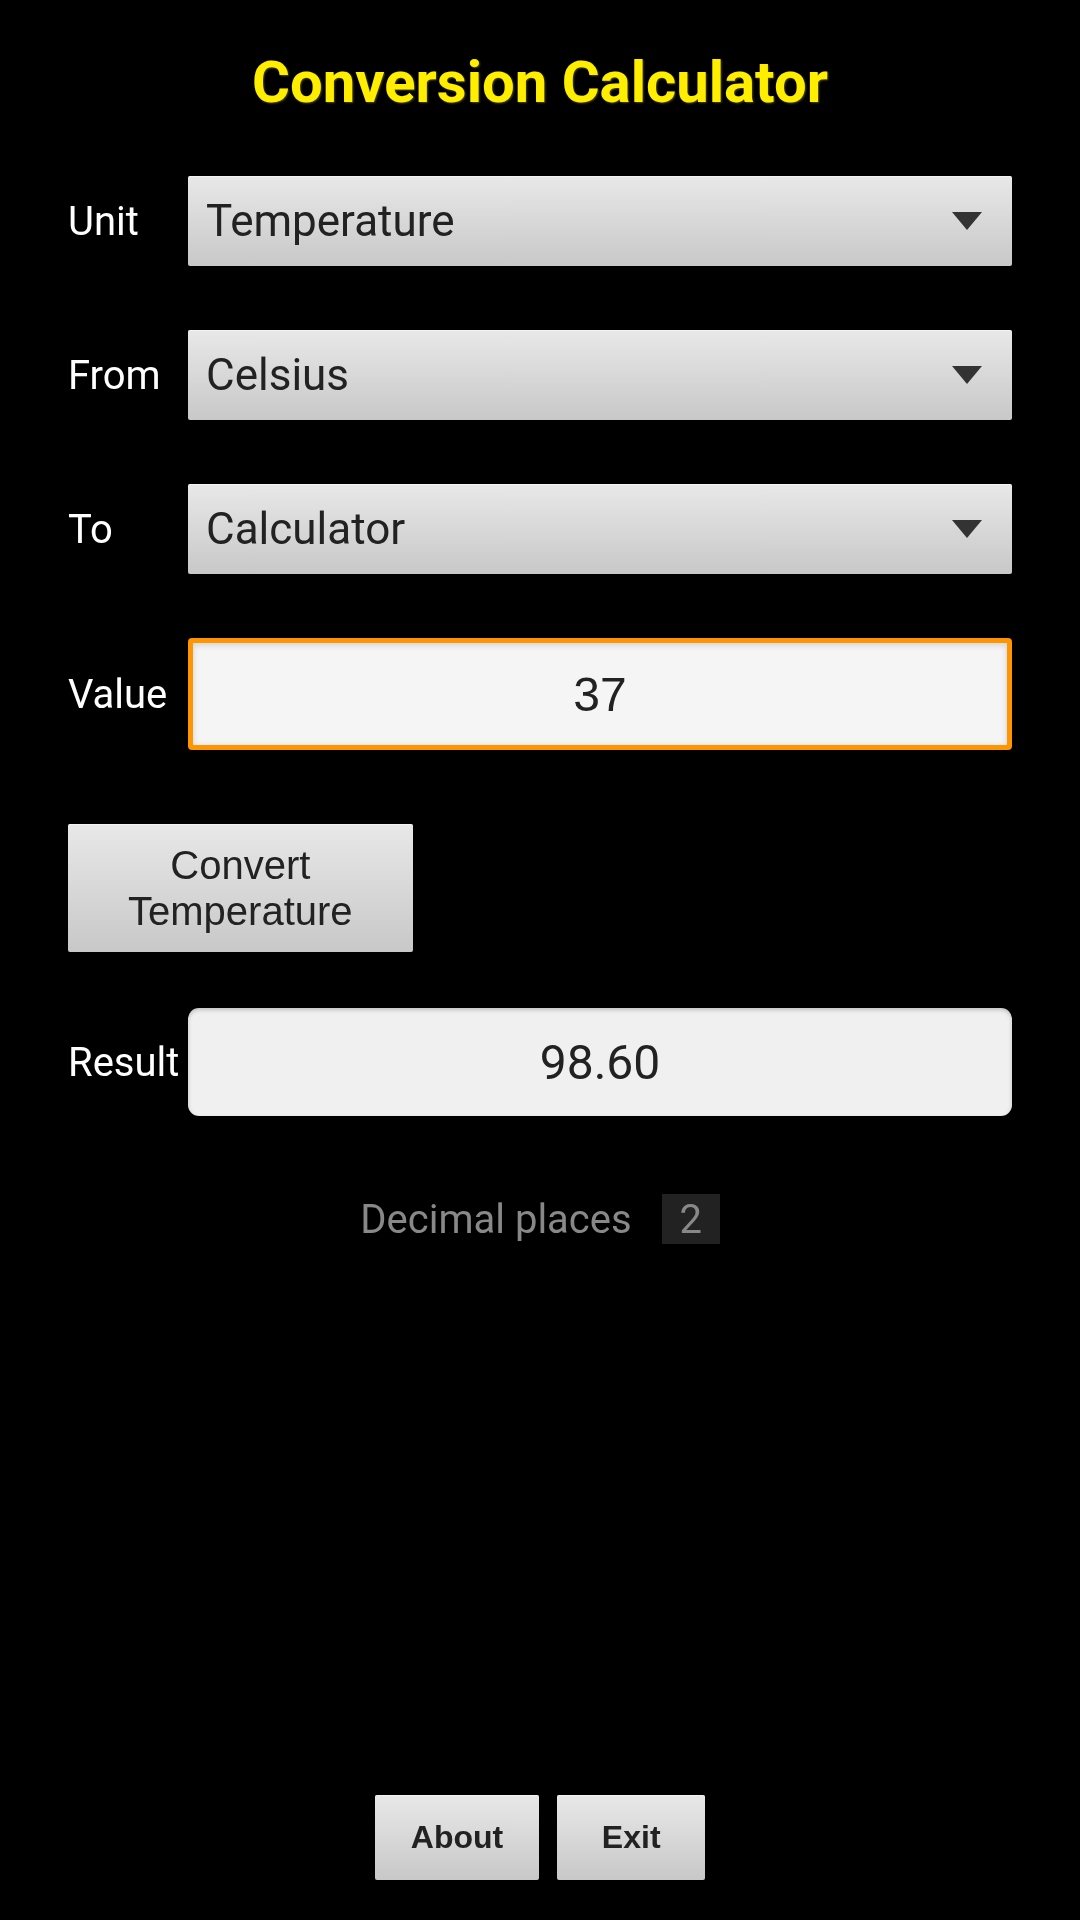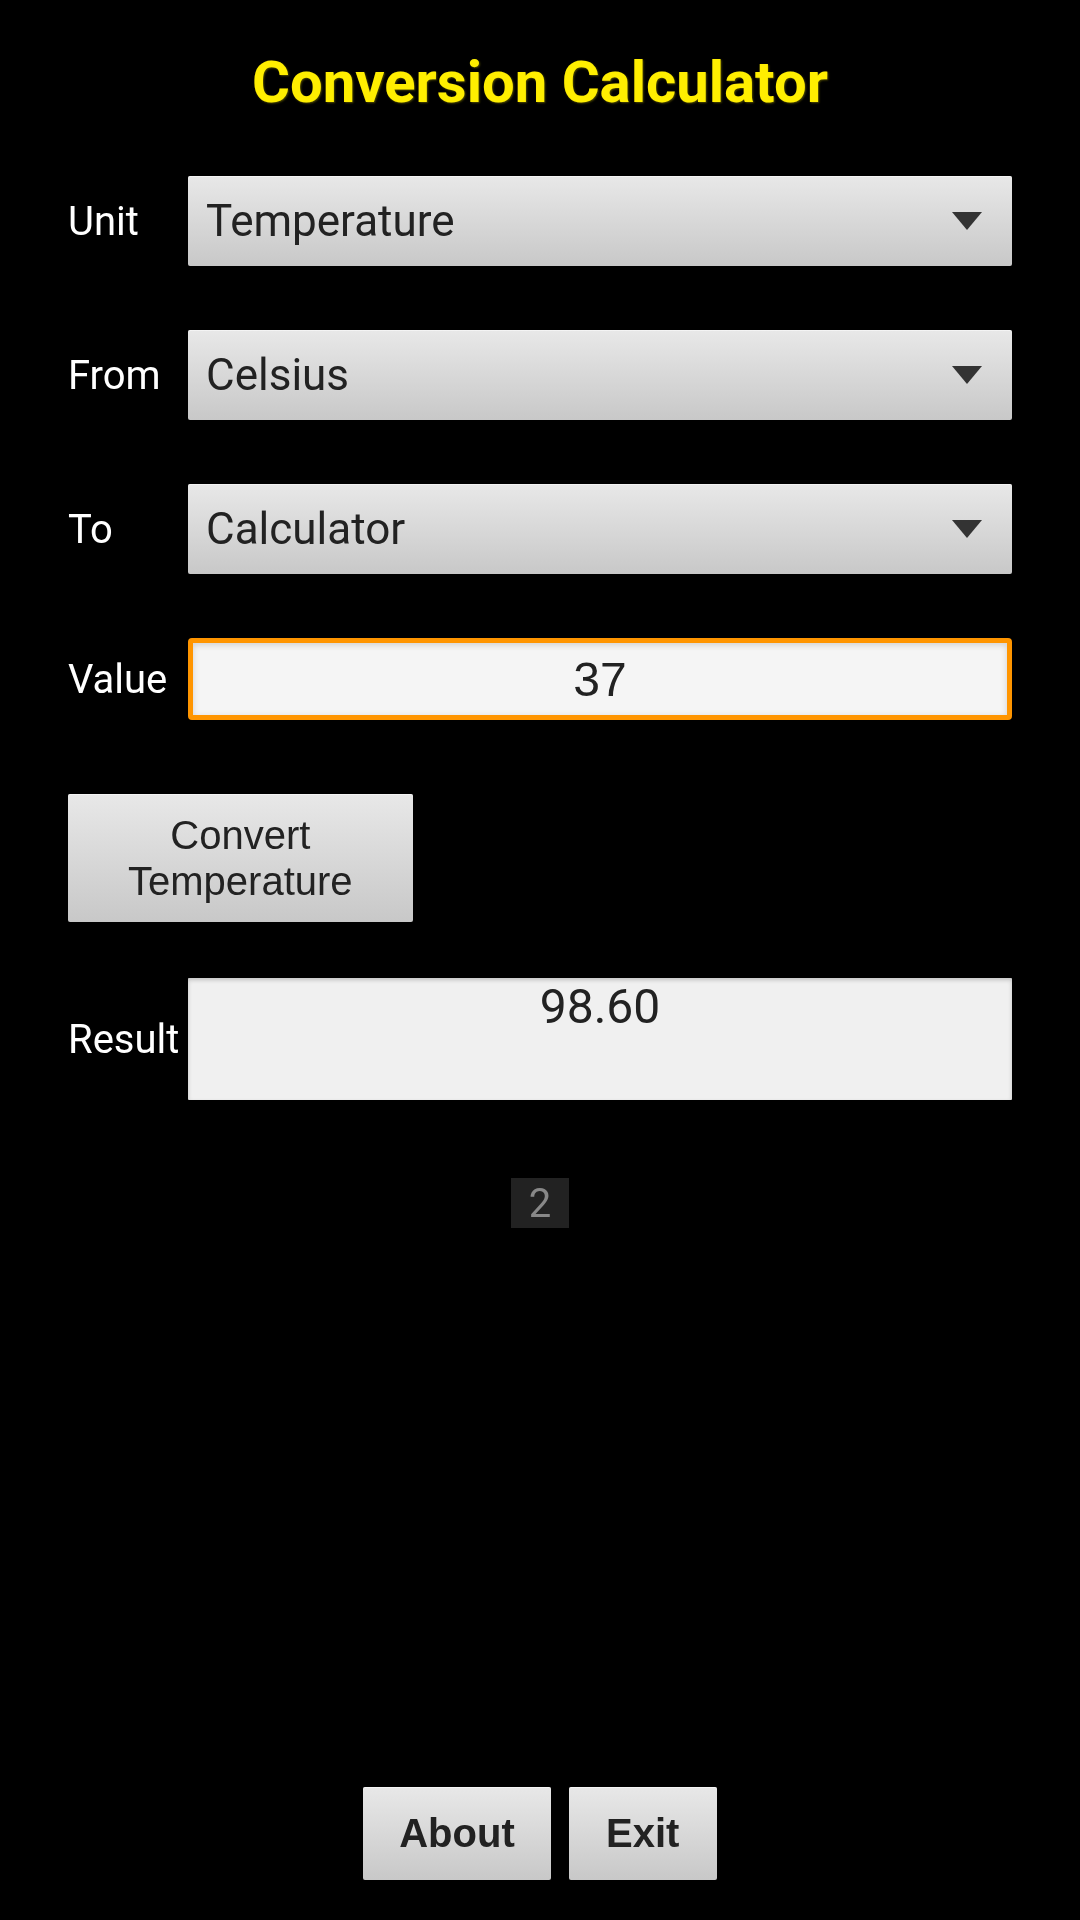--- a/index.html
+++ b/index.html
@@ -60,21 +60,21 @@
     }
     .dropdown-arrow {
       width: 0;
       height: 0;
       border-left: 15px solid transparent;
       border-right: 15px solid transparent;
       border-top: 18px solid #333;
     }
     .value-input-wrapper {
       flex: 1;
-      height: 82px;
+      height: 112px;
       background: #f5f5f5;
       border: 5px solid #ff9500;
       border-radius: 4px;
       display: flex;
       align-items: center;
       justify-content: center;
       box-shadow: inset 0 2px 6px rgba(0,0,0,0.15);
     }
     .value-input {
       background: transparent;
@@ -98,26 +98,26 @@
       padding: 18px 60px;
       font-size: 40px;
       color: #222;
       line-height: 1.15;
       text-align: center;
       box-shadow: inset 0 1px 0 rgba(255,255,255,0.5), 0 2px 3px rgba(0,0,0,0.5);
       cursor: pointer;
     }
     .result-box {
       flex: 1;
-      height: 122px;
+      height: 108px;
       background: #f0f0f0;
       border: none;
-      border-radius: 1px;
-      display: flex;
-      align-items: flex-start;
+      border-radius: 11px;
+      display: flex;
+      align-items: center;
       justify-content: center;
       box-shadow: inset 0 2px 4px rgba(0,0,0,0.2), 0 1px 2px rgba(0,0,0,0.4);
     }
     .result-text {
       color: #222;
       font-size: 48px;
     }
     .decimal-row {
       display: flex;
       align-items: center;
@@ -146,21 +146,21 @@
       display: flex;
       justify-content: center;
       gap: 18px;
       margin-bottom: 40px;
     }
     .bottom-button {
       background: linear-gradient(to bottom, #e8e8e8 0%, #d8d8d8 50%, #c8c8c8 100%);
       border: none;
       border-radius: 2px;
       padding: 24px 36px;
-      font-size: 40px;
+      font-size: 32px;
       font-weight: 600;
       color: #222;
       box-shadow: inset 0 1px 0 rgba(255,255,255,0.5), 0 2px 3px rgba(0,0,0,0.5);
       cursor: pointer;
       min-width: 148px;
     }
   </style>
 </head>
 <body>
 
@@ -203,20 +203,21 @@
   </div>
 
   <div class="form-row">
     <div class="label">Result</div>
     <div class="result-box">
       <span class="result-text">98.60</span>
     </div>
   </div>
 
   <div class="decimal-row">
+    <span class="decimal-label">Decimal places</span>
     <div class="decimal-value">
       <span>2</span>
     </div>
   </div>
 
   <div class="spacer"></div>
 
   <div class="bottom-buttons">
     <button class="bottom-button">About</button>
     <button class="bottom-button">Exit</button>

